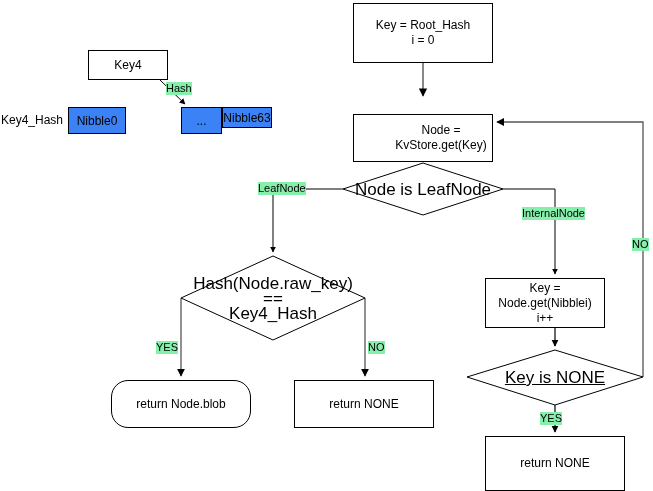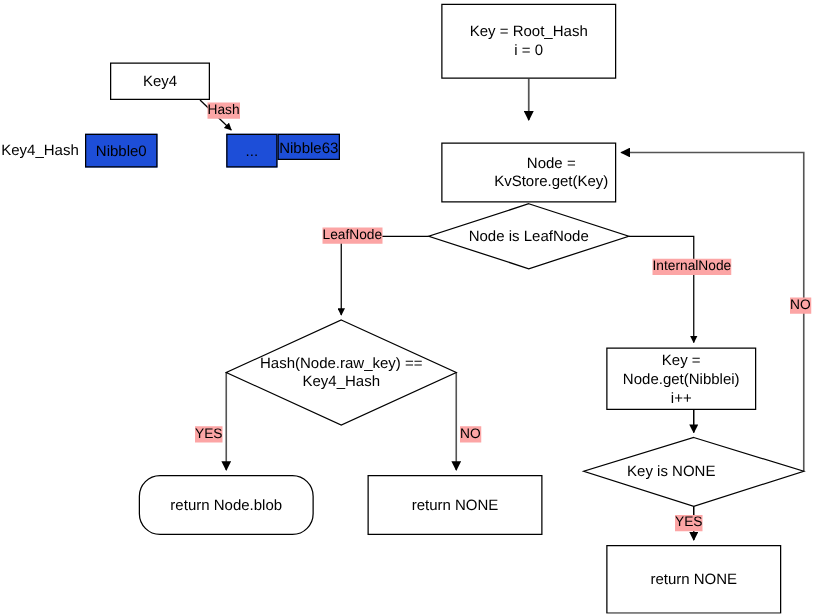--- a/index.html
+++ b/index.html
@@ -33,50 +33,50 @@
     text-align: center;
     font-size: 12px;
     color: #000000;
     line-height: 15px;
     white-space: pre-line;
   }
   .cell-box {
     position: absolute;
     box-sizing: border-box;
     border: 1px solid #000000;
-    background: #1d4ed8;
+    background: #3b82f6;
     display: flex;
     align-items: center;
     justify-content: center;
     font-size: 12px;
     color: #000000;
   }
   .edge-label {
     position: absolute;
     font-size: 11px;
     color: #000000;
-    background: #fca5a5;
+    background: #86efac;
     white-space: nowrap;
     line-height: 13px;
     text-align: right;
   }
   .plain-label {
     position: absolute;
     font-size: 12px;
     color: #000000;
     white-space: nowrap;
     line-height: 14px;
   }
   .diamond-text {
     position: absolute;
     display: flex;
     align-items: center;
     justify-content: center;
     text-align: center;
-    font-size: 12px;
+    font-size: 17px;
     color: #000000;
     line-height: 15px;
     white-space: pre-line;
     pointer-events: none;
   }
 </style>
 </head>
 <body>
 
 <div id="canvas">
@@ -167,21 +167,21 @@
 
   <div class="node-box" style="left:294px; top:380px; width:140px; height:48px;">
     <span>return NONE</span>
   </div>
 
   <div class="node-box" style="left:485px; top:278px; width:120px; height:50px;">
     <span>Key = Node.get(Nibblei)
 i++</span>
   </div>
 
-  <div class="diamond-text" style="left:449px; top:350px; width:176px; height:55px;">
+  <div class="diamond-text" style="left:467px; top:350px; width:176px; height:55px;text-decoration:underline;">
     <span>Key is NONE</span>
   </div>
 
   <div class="edge-label" style="left:540px; top:412px;">YES</div>
 
   <div class="node-box" style="left:485px; top:436px; width:140px; height:55px;">
     <span>return NONE</span>
   </div>
 
 </div>

